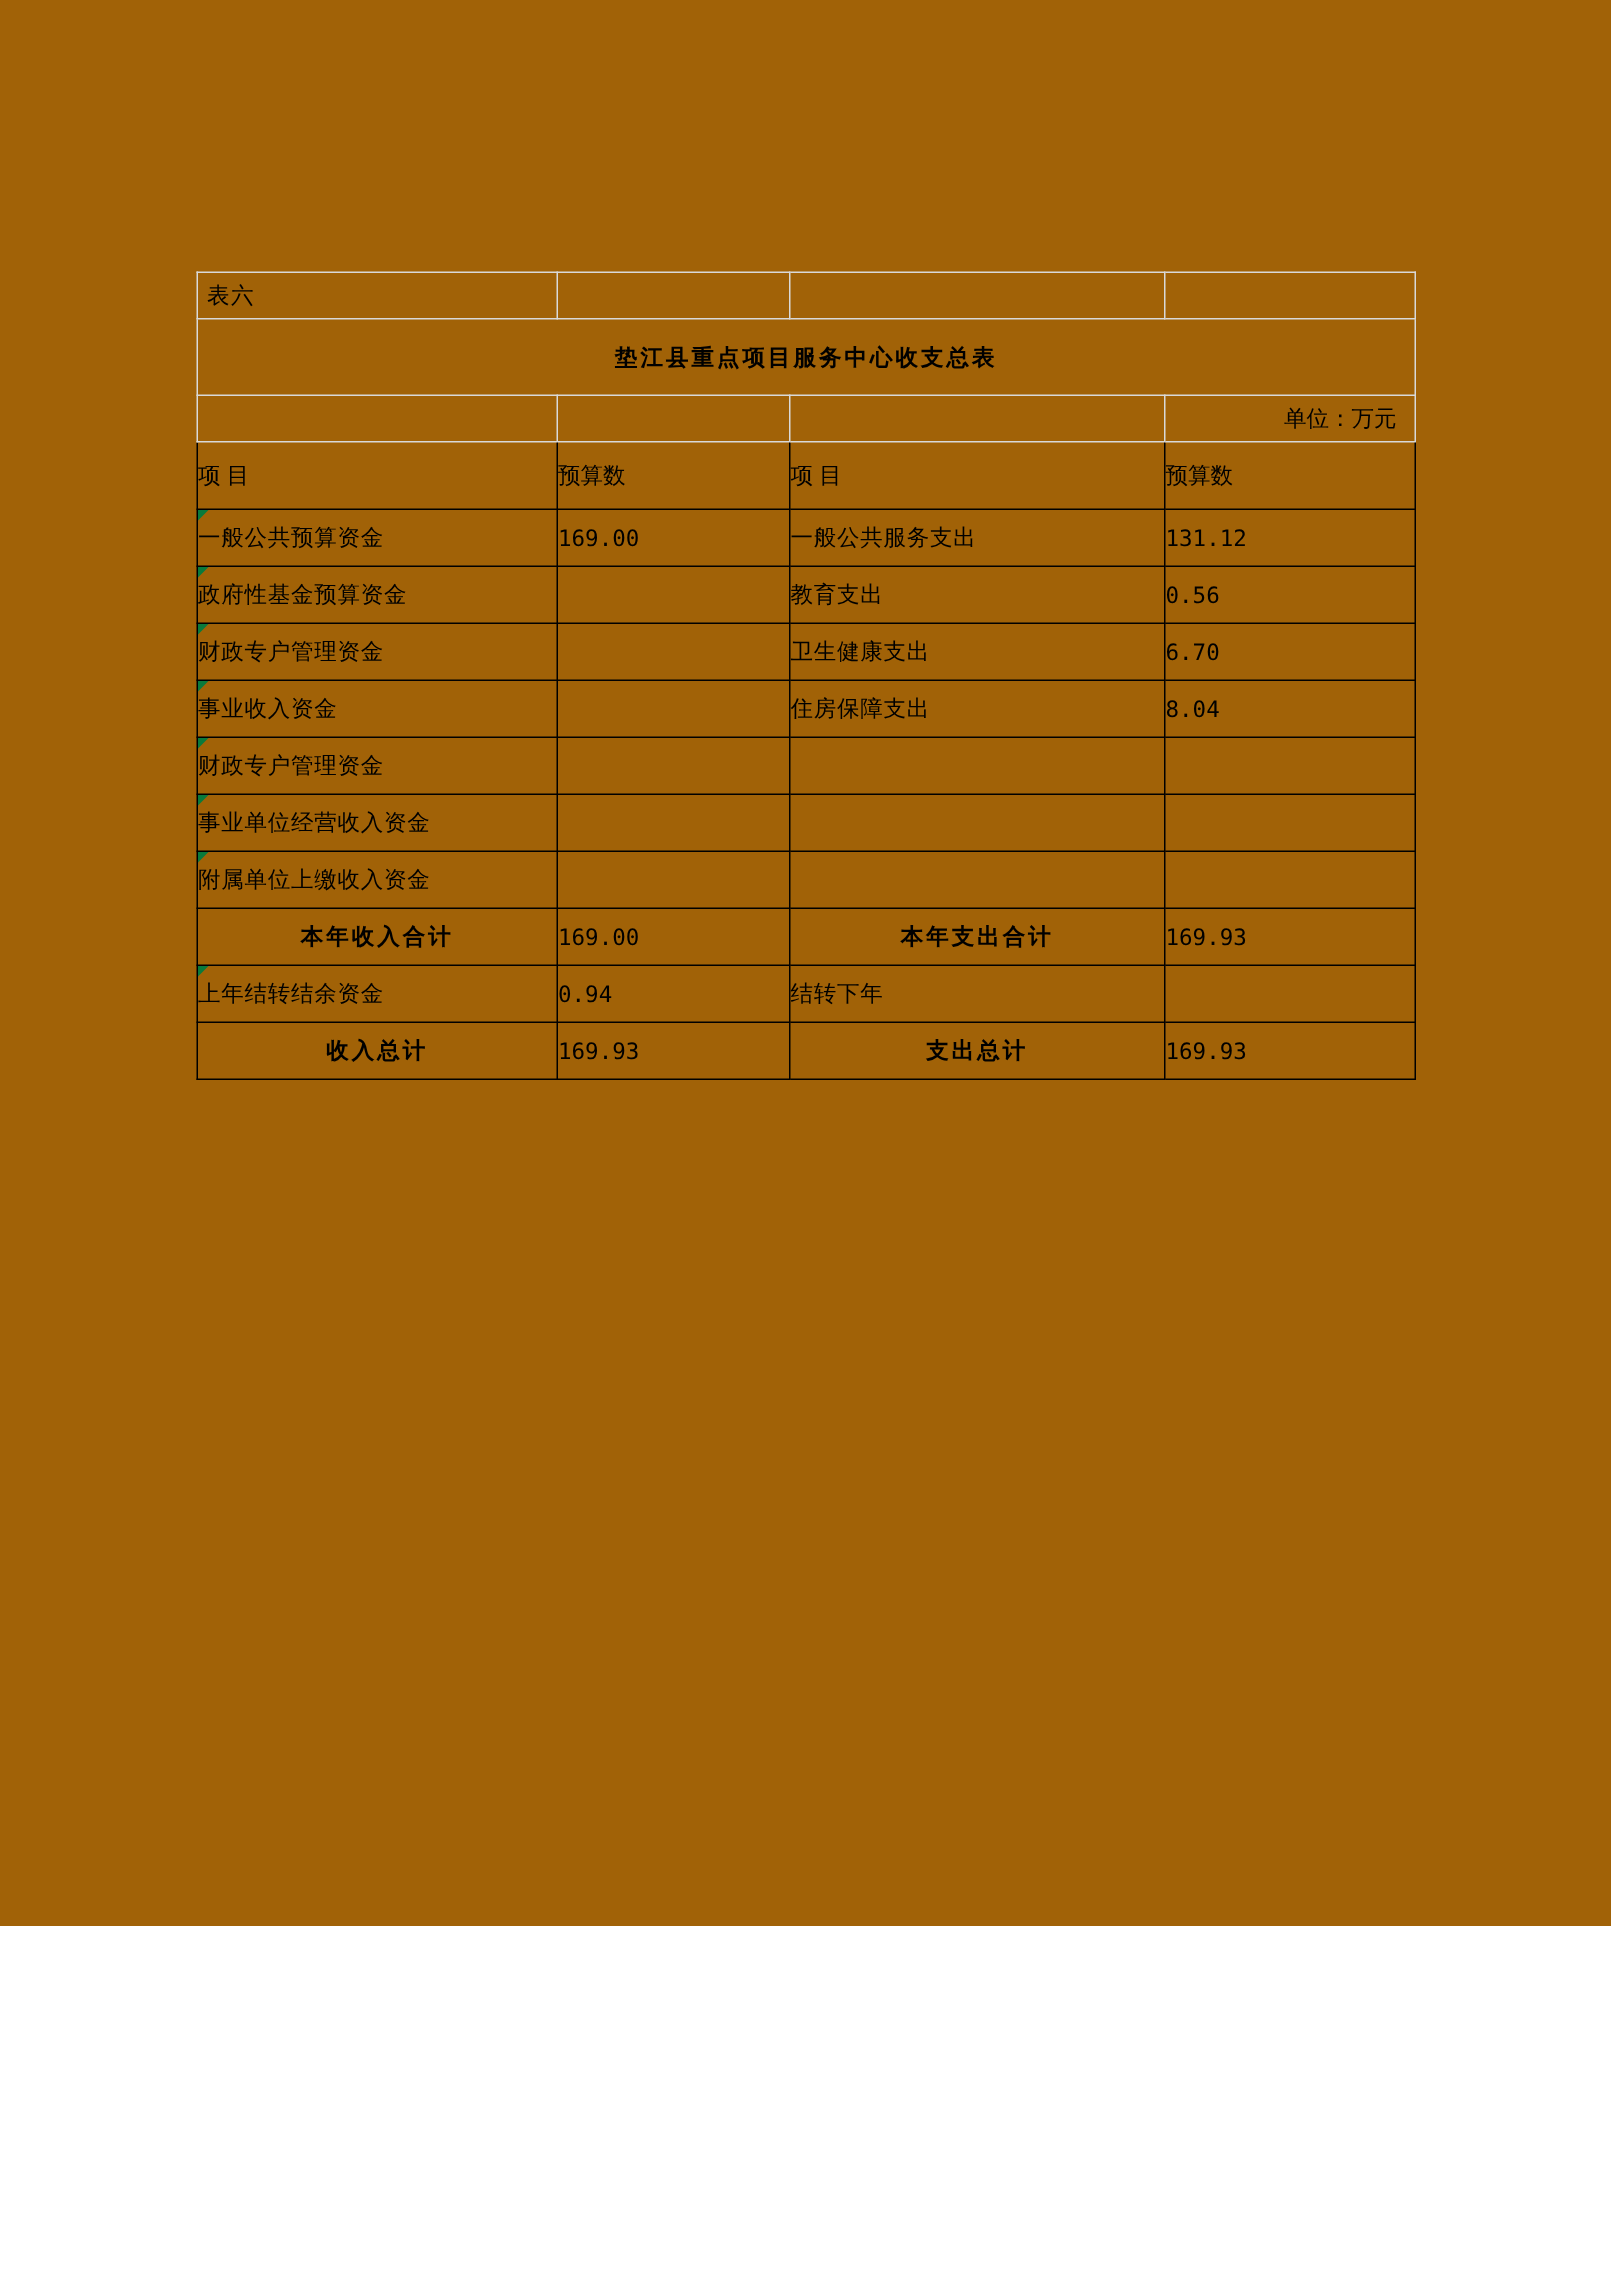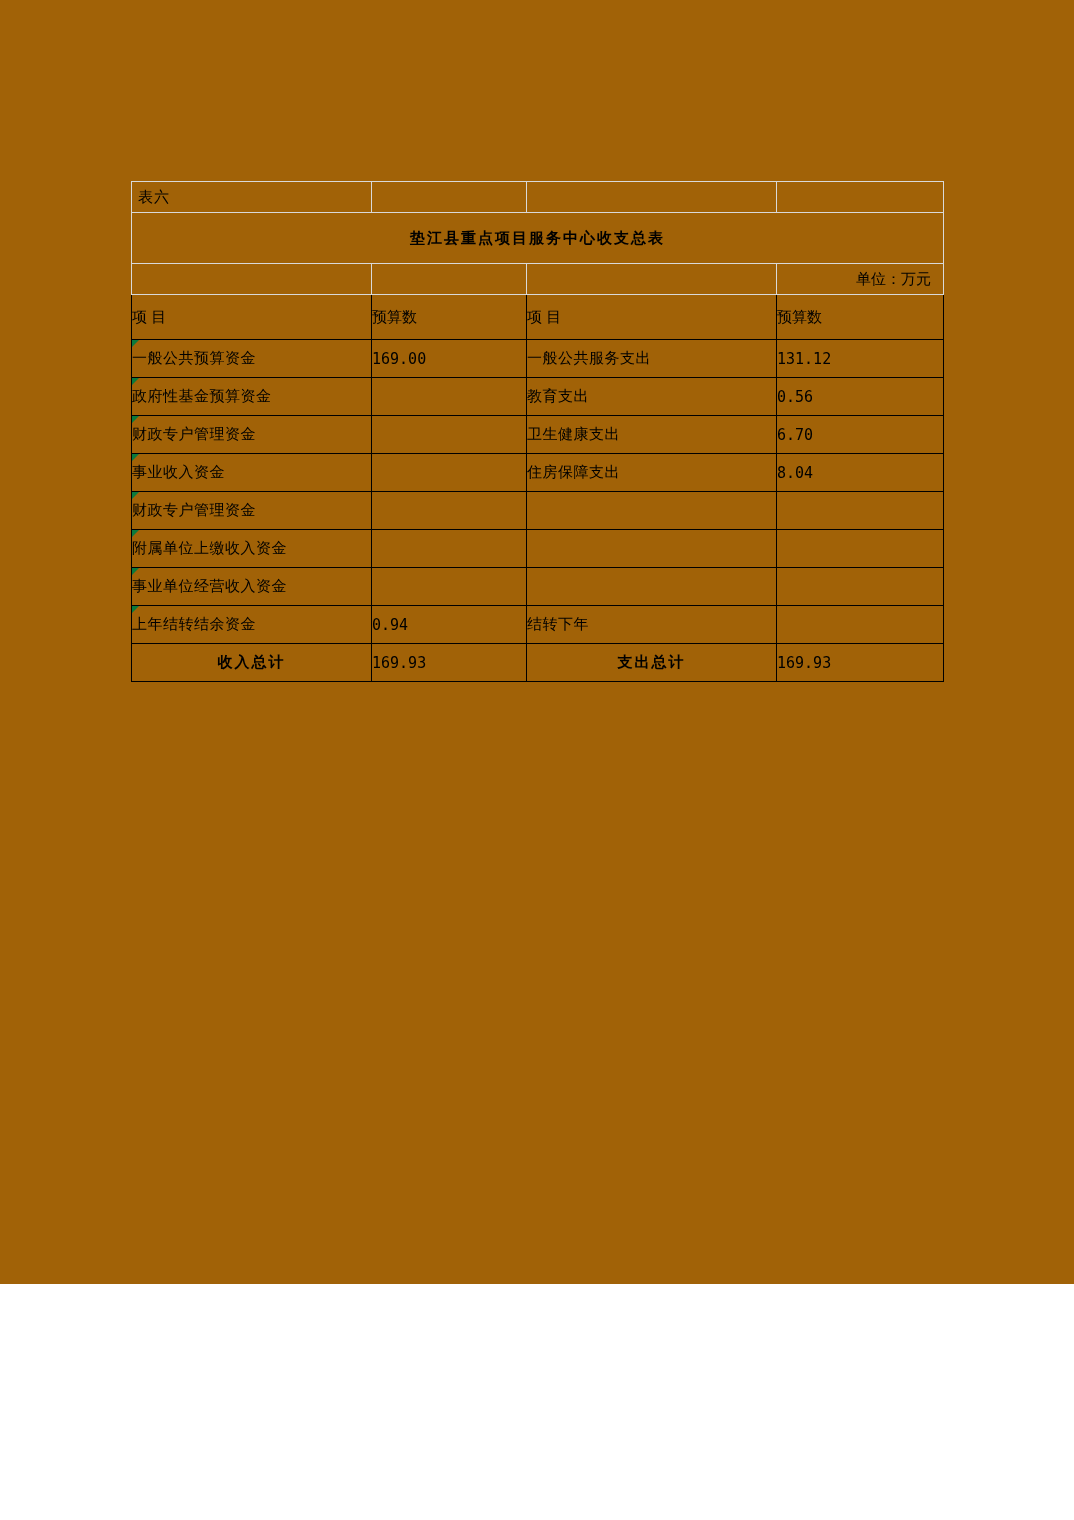--- a/index.html
+++ b/index.html
@@ -190,32 +190,38 @@
           <td class="cell-item">住房保障支出</td>
           <td class="cell-num">8.04</td>
         </tr>
         <tr class="mainrow datarow">
           <td class="cell-item green-mark">财政专户管理资金</td>
           <td class="cell-num"></td>
           <td class="cell-item"></td>
           <td class="cell-num"></td>
         </tr>
         <tr class="mainrow datarow">
+          <td class="cell-item green-mark">事业单位经营收入资金</td>
+          <td class="cell-num"></td>
+          <td class="cell-item"></td>
+          <td class="cell-num"></td>
+        </tr>
+        <tr class="mainrow datarow">
           <td class="cell-item green-mark">附属单位上缴收入资金</td>
           <td class="cell-num"></td>
           <td class="cell-item"></td>
           <td class="cell-num"></td>
         </tr>
-        <tr class="mainrow datarow">
-          <td class="cell-item green-mark">事业单位经营收入资金</td>
-          <td class="cell-num"></td>
-          <td class="cell-item"></td>
-          <td class="cell-num"></td>
-        </tr>
-
+
+        <tr class="mainrow datarow">
+          <td class="cell-total">本年收入合计</td>
+          <td class="cell-num">169.00</td>
+          <td class="cell-total">本年支出合计</td>
+          <td class="cell-num">169.93</td>
+        </tr>
 
         <tr class="mainrow datarow">
           <td class="cell-item green-mark">上年结转结余资金</td>
           <td class="cell-num">0.94</td>
           <td class="cell-item">结转下年</td>
           <td class="cell-num"></td>
         </tr>
 
         <tr class="mainrow datarow">
           <td class="cell-total">收入总计</td>

